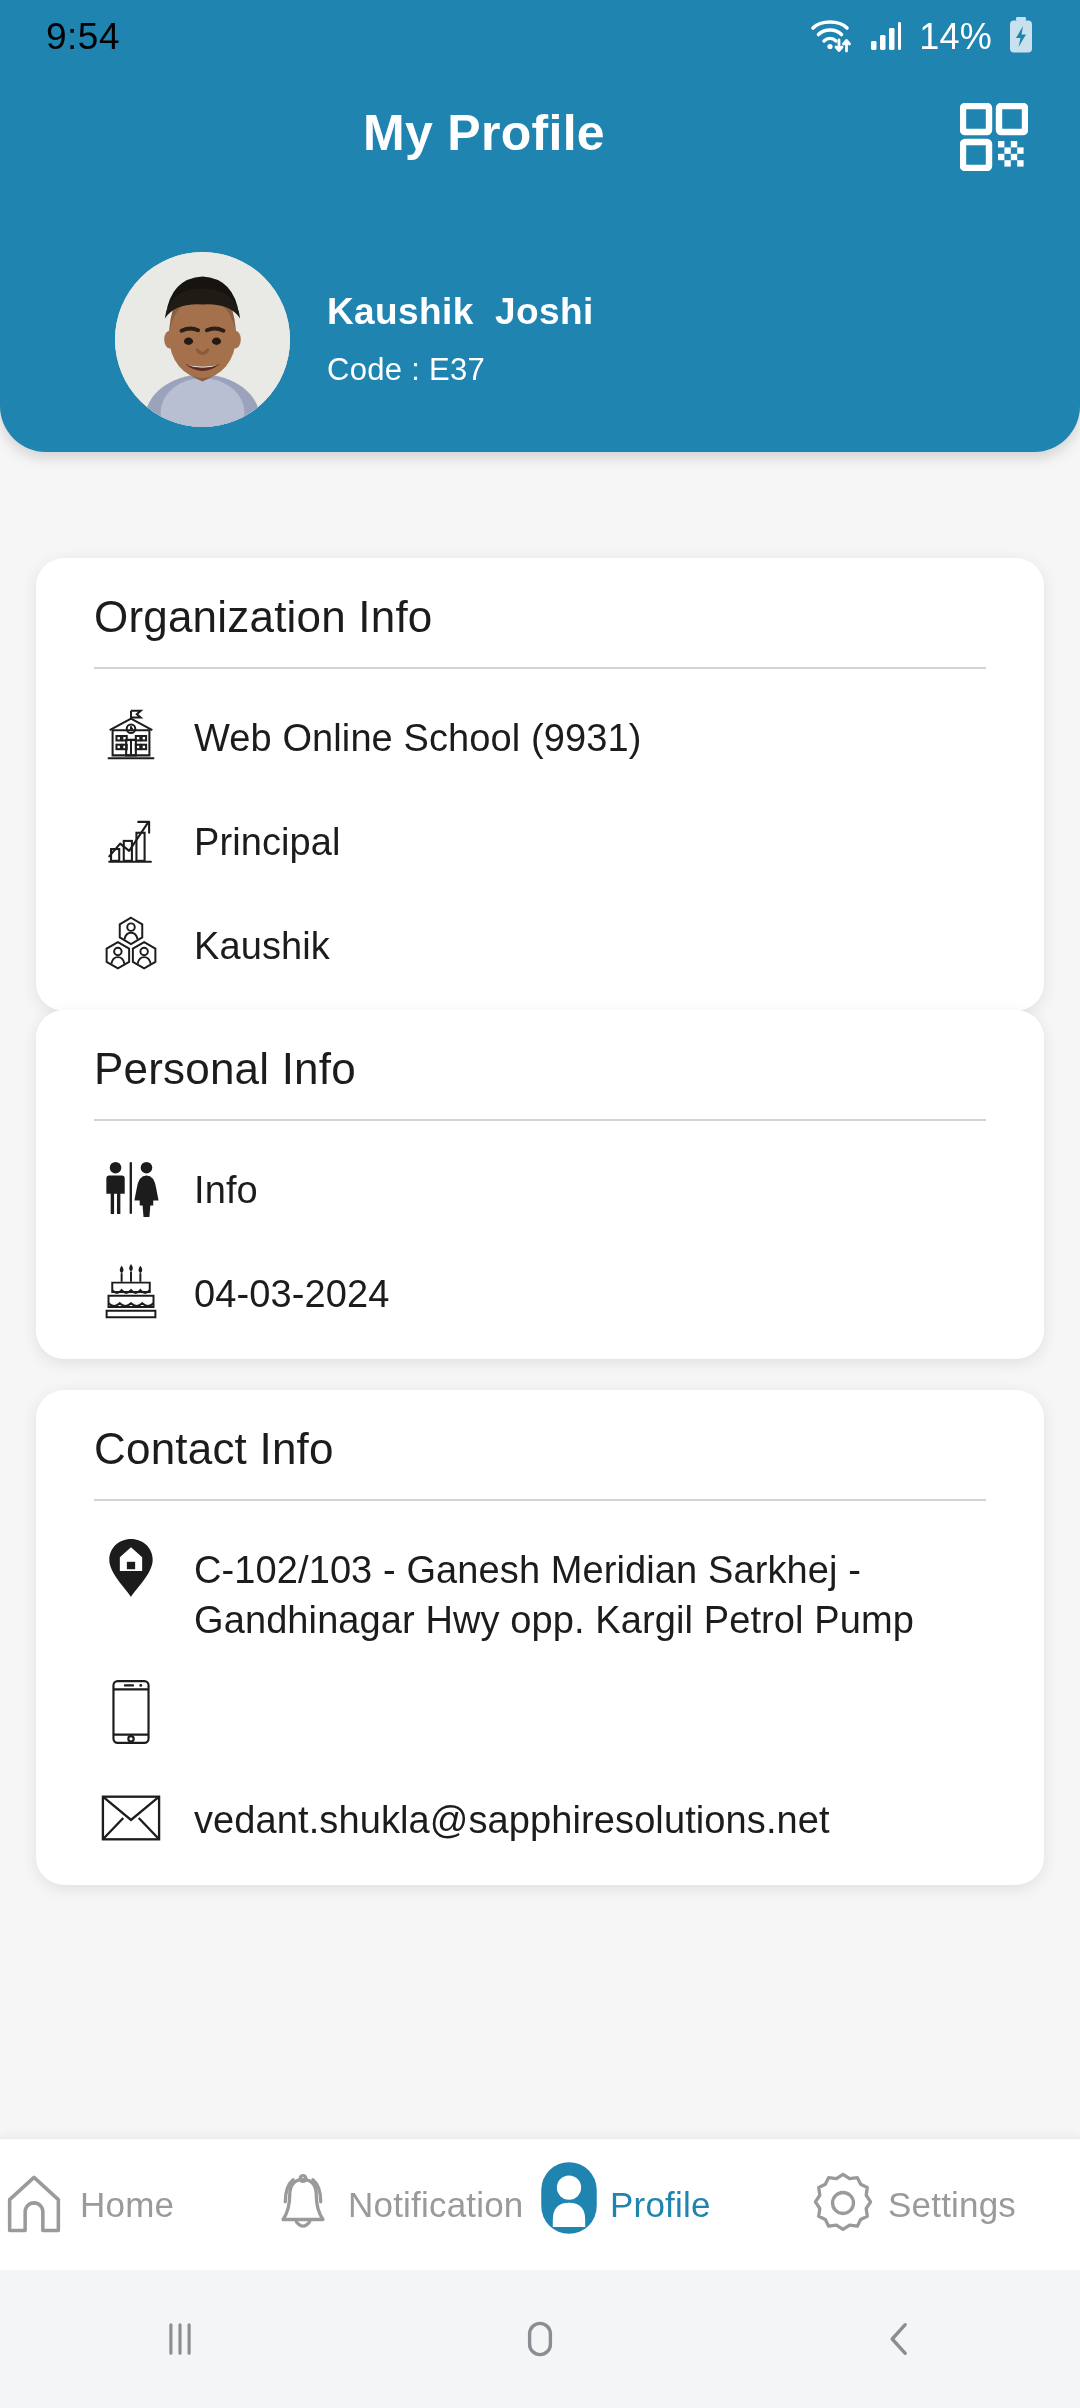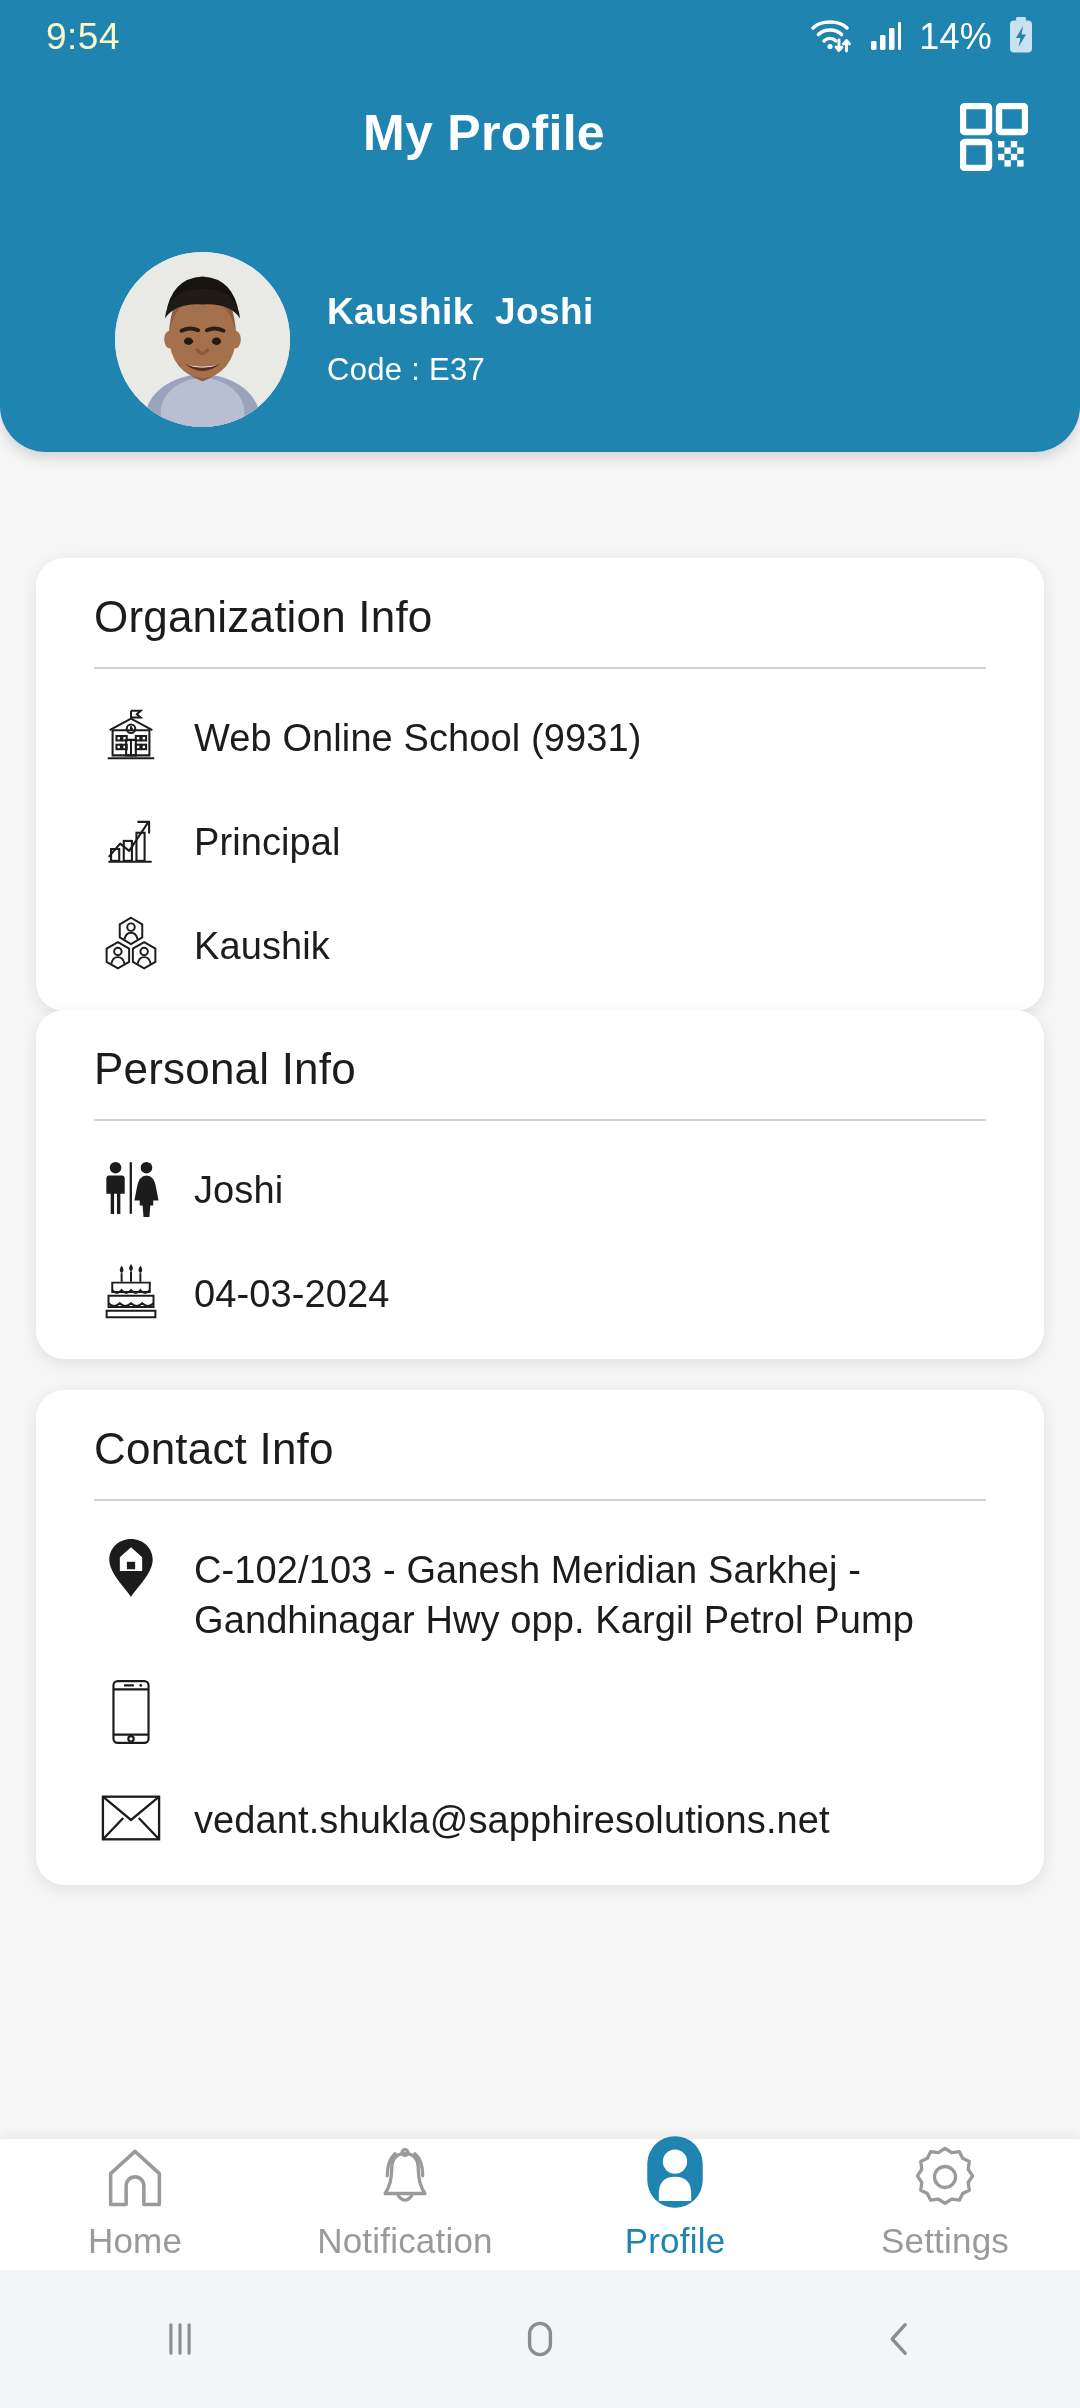--- a/index.html
+++ b/index.html
@@ -16,21 +16,21 @@
     position:absolute; left:0; top:0; width:1080px; height:452px;
     background:#1f84b0;
     border-bottom-left-radius:46px; border-bottom-right-radius:46px;
     box-shadow:0 6px 14px rgba(0,0,0,0.14);
   }
   .statusbar {
     position:absolute; left:0; top:0; width:1080px; height:74px;
     display:flex; align-items:center; justify-content:space-between;
     padding:0 46px;
   }
-  .clock { color:#fef9c3; font-size:37px; letter-spacing:0.5px; }
+  .clock { color:#000000; font-size:37px; letter-spacing:0.5px; }
   .status-right { display:flex; align-items:center; gap:16px; }
   .batt-text { color:#fff; font-size:36px; letter-spacing:0.2px; }
 
   .appbar {
     position:absolute; left:0; top:78px; width:968px; height:110px;
     display:flex; align-items:center; justify-content:center;
   }
   .appbar-title {
     color:#fff; font-size:50px; font-weight:600; letter-spacing:0.3px;
   }
@@ -95,21 +95,21 @@
 
   
   .bottomnav {
     position:absolute; left:0; bottom:138px; width:1080px; height:132px;
     background:#fff;
     display:flex; align-items:center;
     border-top:1px solid #ececec;
     box-shadow:0 -3px 10px rgba(0,0,0,0.05);
   }
   .nav-item {
-    flex:1; display:flex; flex-direction:column; align-items:center;
+    flex:1; display:flex; flex-direction:row; align-items:center;
     gap:12px;
   }
   .nav-label { font-size:35px; color:#9a9a9a; letter-spacing:0.2px; }
   .nav-item.active .nav-label { color:#1f84b0; }
   .nav-icon { height:60px; display:flex; align-items:flex-end; }
 
   
   .sysnav {
     position:absolute; left:0; bottom:0; width:1080px; height:138px;
     background:#f4f5f7; display:flex; align-items:center;
@@ -273,21 +273,21 @@
     <div class="row">
       <div class="row-icon">
         <svg width="62" height="58" viewBox="0 0 64 60" fill="#1c1c1c">
           <circle cx="16" cy="9" r="6"></circle>
           <path d="M9.5 17 h13 a3 3 0 0 1 3 3 v16 h-4.5 v21 h-3.5 v-21 h-3 v21 h-3.5 v-21 h-4.5 v-16 a3 3 0 0 1 3 -3 z"></path>
           <rect x="30.6" y="3" width="2.4" height="54" rx="1.2"></rect>
           <circle cx="48" cy="9" r="6"></circle>
           <path d="M48 17 q8 0 10 13 l2.5 13 h-5.5 v5 h-3 l-1.5 19 h-5 l-1.5 -19 h-3 v-5 h-5.5 l2.5 -13 q2 -13 10 -13 z"></path>
         </svg>
       </div>
-      <div class="row-value">Joshi</div>
+      <div class="row-value">Info</div>
     </div>
 
     <div class="row">
       <div class="row-icon">
         <svg width="60" height="60" viewBox="0 0 64 64" fill="none" stroke="#1c1c1c" stroke-width="2.1">
           <path d="M22 4 q4 5 0 8 q-4 -3 0 -8 z" fill="#1c1c1c" stroke="none"></path>
           <path d="M32 2 q4 5 0 8 q-4 -3 0 -8 z" fill="#1c1c1c" stroke="none"></path>
           <path d="M42 4 q4 5 0 8 q-4 -3 0 -8 z" fill="#1c1c1c" stroke="none"></path>
           <path d="M22 12 v9 M32 10 v11 M42 12 v9"></path>
           <path d="M12 22 h40 v10 h-40 z"></path>

